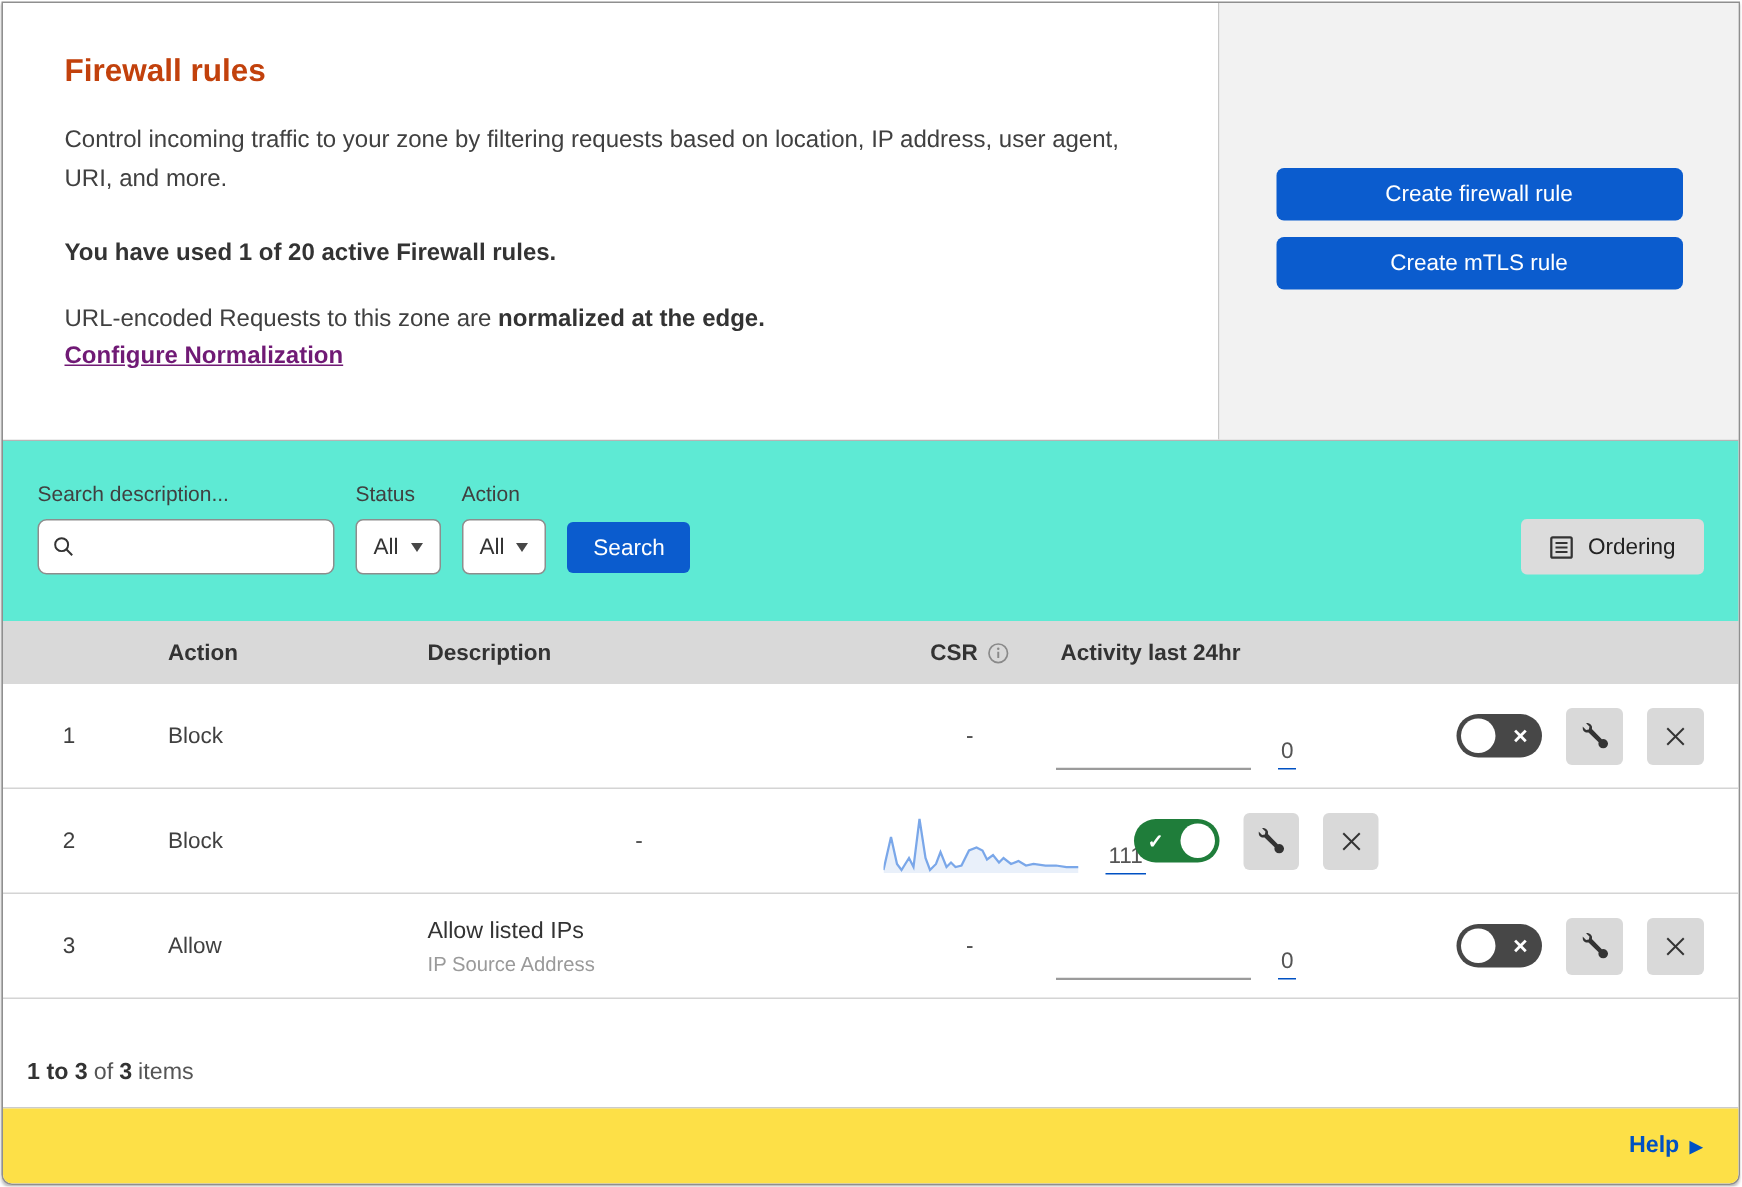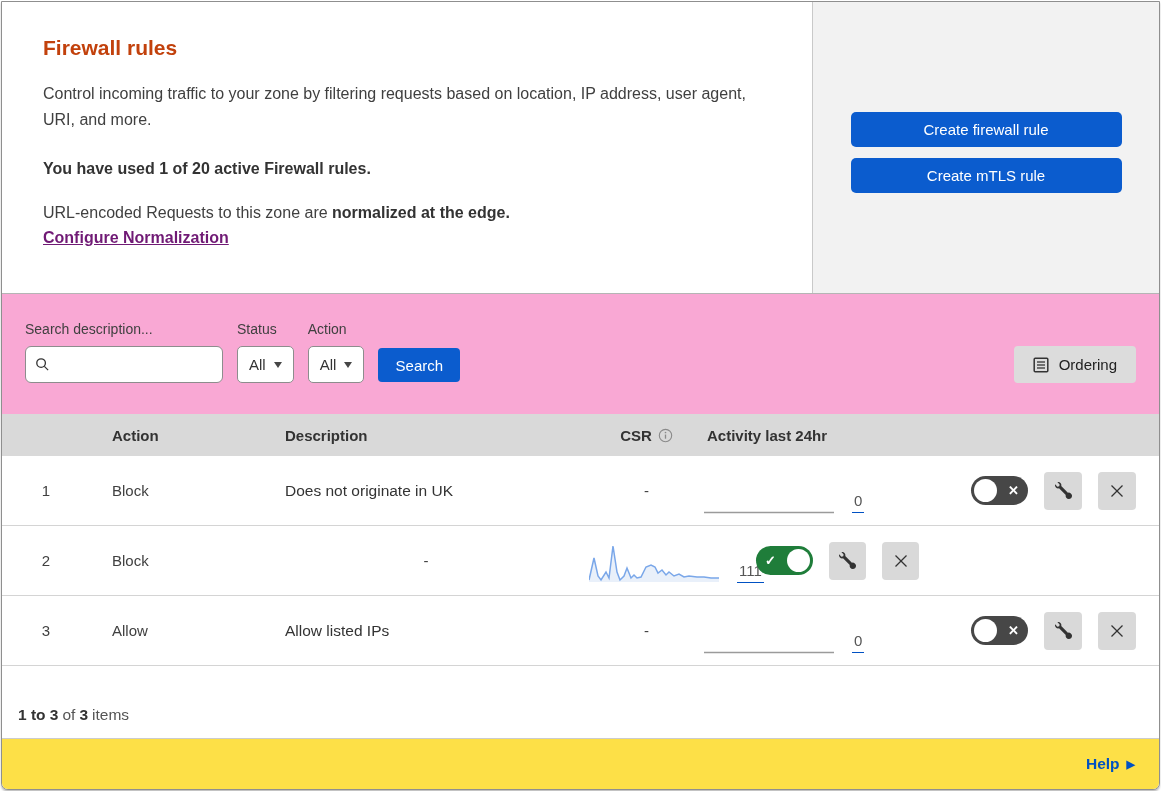--- a/index.html
+++ b/index.html
@@ -30,21 +30,21 @@
   .norm-line strong { color: #333; }
   .text-link { color: #701a75; text-decoration: underline; font-size: 16px; display: inline-block; margin-top: 7px; cursor: pointer; font-weight: bold; }
   .actions-panel { flex: 1; background: #f2f2f2; display: flex; flex-direction: column; align-items: center; padding-top: 110px; gap: 11px; }
   .btn-primary {
     width: 271px; height: 35px;
     background: #0b5cce; color: #fff;
     border: none; border-radius: 5px;
     font-size: 15px; font-family: inherit; cursor: pointer;
   }
   
-  .filter-bar { height: 120px; display: flex; justify-content: space-between; align-items: flex-end; padding: 0 23px 31px 23px; background: #f9a8d4; }
+  .filter-bar { height: 120px; display: flex; justify-content: space-between; align-items: flex-end; padding: 0 23px 31px 23px; background: #5eead4; }
   .filters { display: flex; gap: 14px; align-items: flex-end; }
   .fgroup { display: flex; flex-direction: column; gap: 9px; }
   .flabel { font-size: 14px; color: #404040; }
   .search-box { width: 198px; height: 37px; border: 1px solid #8d8d8d; border-radius: 6px; display: flex; align-items: center; padding: 0 9px; gap: 6px; background: #fff; }
   .search-box input { border: none; outline: none; flex: 1; font-size: 14px; font-family: inherit; min-width: 0; background: transparent; }
   .dropdown { height: 37px; border: 1px solid #8d8d8d; border-radius: 5px; background: #fff; display: flex; align-items: center; padding: 0 11px; gap: 8px; font-size: 15px; color: #333; cursor: pointer; }
   .caret { width: 0; height: 0; border-left: 4.5px solid transparent; border-right: 4.5px solid transparent; border-top: 6px solid #474747; }
   .btn-search { height: 34px; width: 82px; background: #0b5cce; color: #fff; border: none; border-radius: 4px; font-size: 15px; font-family: inherit; margin-bottom: 1px; cursor: pointer; }
   .btn-ordering { height: 37px; padding: 0 19px; background: #dcdcdc; border: none; border-radius: 4px; display: flex; align-items: center; gap: 10px; font-size: 15px; color: #222; font-family: inherit; cursor: pointer; }
   
@@ -160,21 +160,20 @@
       </span>
     </div>
     <div class="th-activity">Activity last 24hr</div>
     <div></div>
   </div>
 
   <div class="grid-row trow">
     <div class="td-num">1</div>
     <div class="td-action">Block</div>
     <div class="td-desc">
-      <div class="desc-main">Does not originate in UK</div>
     </div>
     <div class="td-csr">-</div>
     <div class="td-activity">
       <div class="spark"><svg viewBox="0 0 130 42" width="130" height="42">
             <polyline points="0,40.5 130,40.5" fill="none" stroke="#9b9b9b" stroke-width="1.5"></polyline>
           </svg></div>
       <a class="count-link">0</a>
     </div>
     <div class="td-controls">
       <div class="toggle off">
@@ -231,20 +230,21 @@
         </span>
       </button>
     </div>
   </div>
 
   <div class="grid-row trow">
     <div class="td-num">3</div>
     <div class="td-action">Allow</div>
     <div class="td-desc">
       <div class="desc-main">Allow listed IPs</div>
+      <div class="desc-sub">IP Source Address</div>
     </div>
     <div class="td-csr">-</div>
     <div class="td-activity">
       <div class="spark"><svg viewBox="0 0 130 42" width="130" height="42">
             <polyline points="0,40.5 130,40.5" fill="none" stroke="#9b9b9b" stroke-width="1.5"></polyline>
           </svg></div>
       <a class="count-link">0</a>
     </div>
     <div class="td-controls">
       <div class="toggle off">

